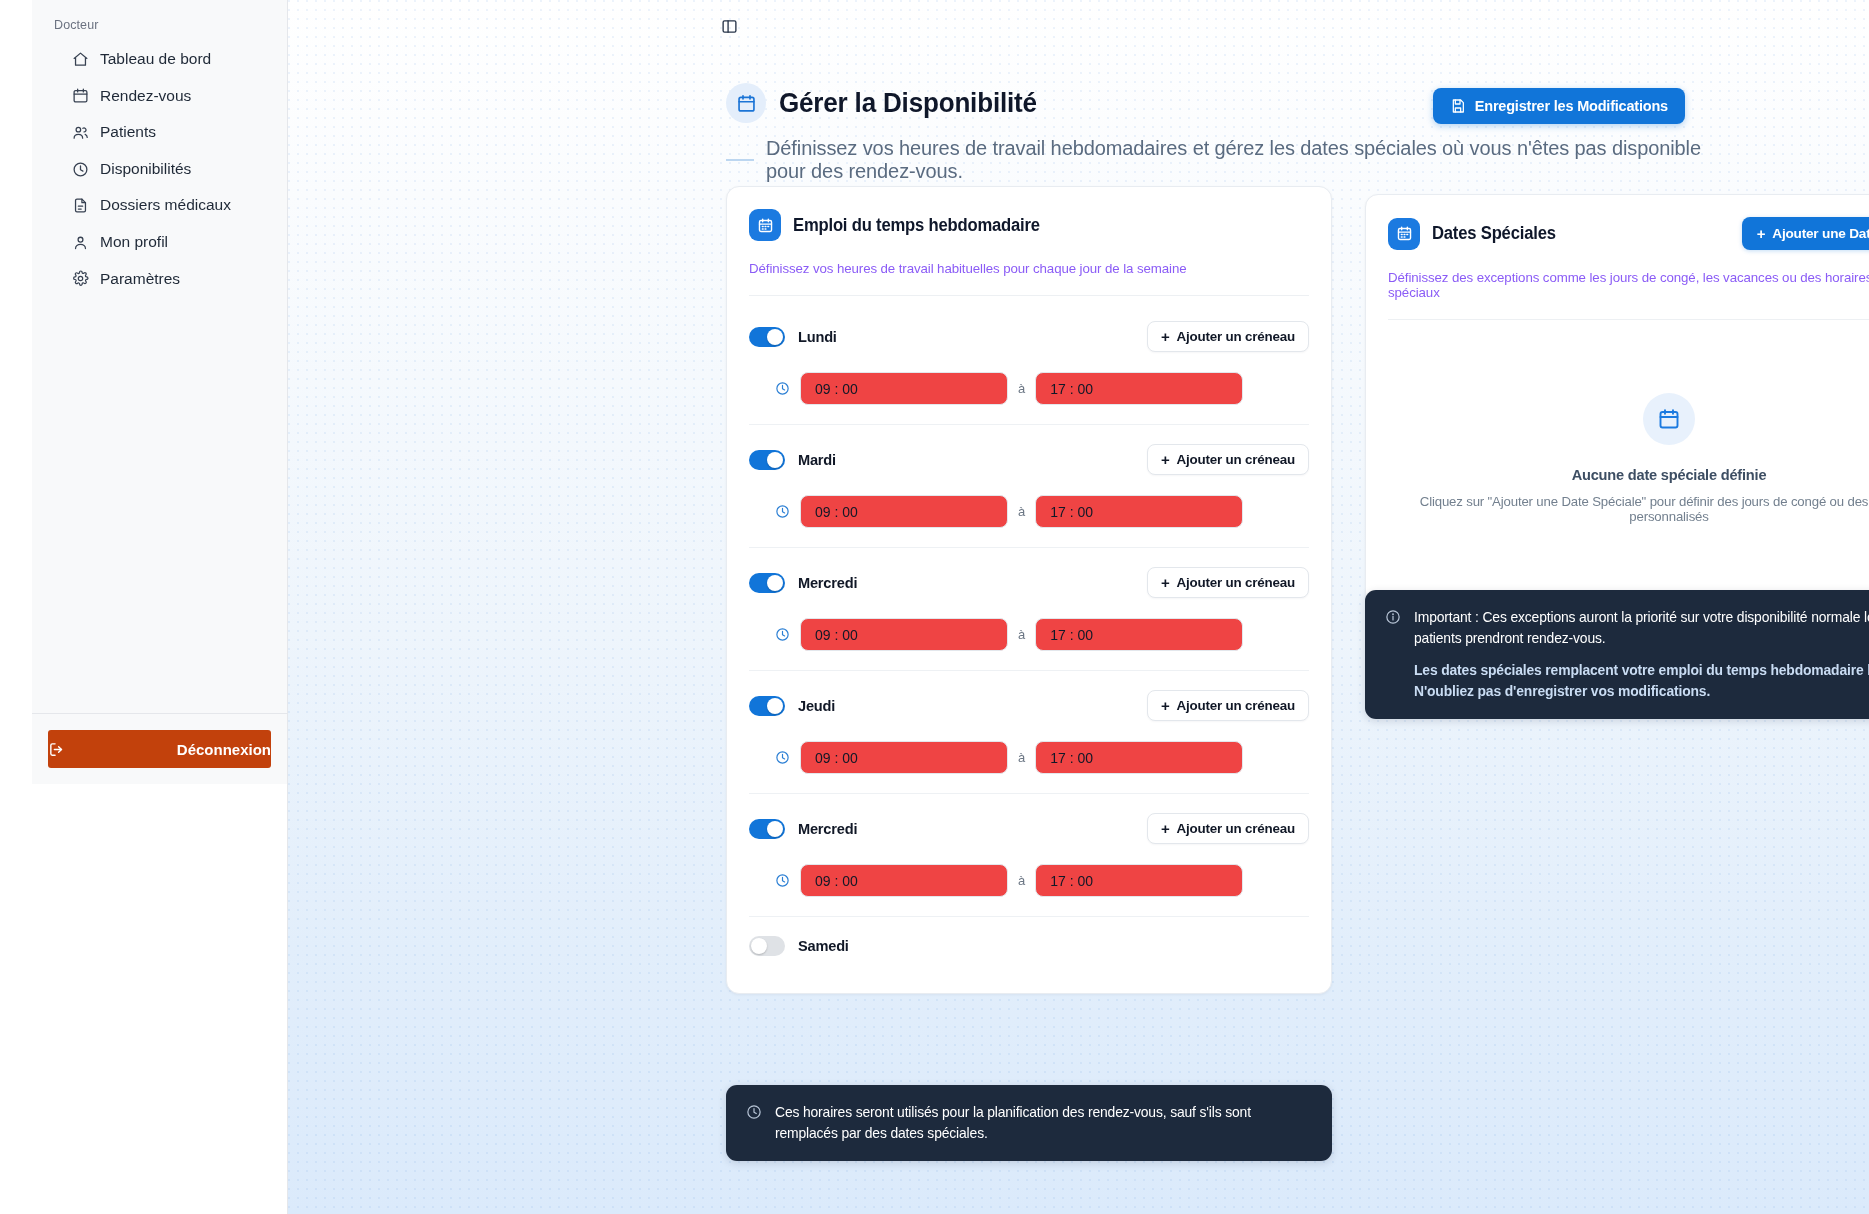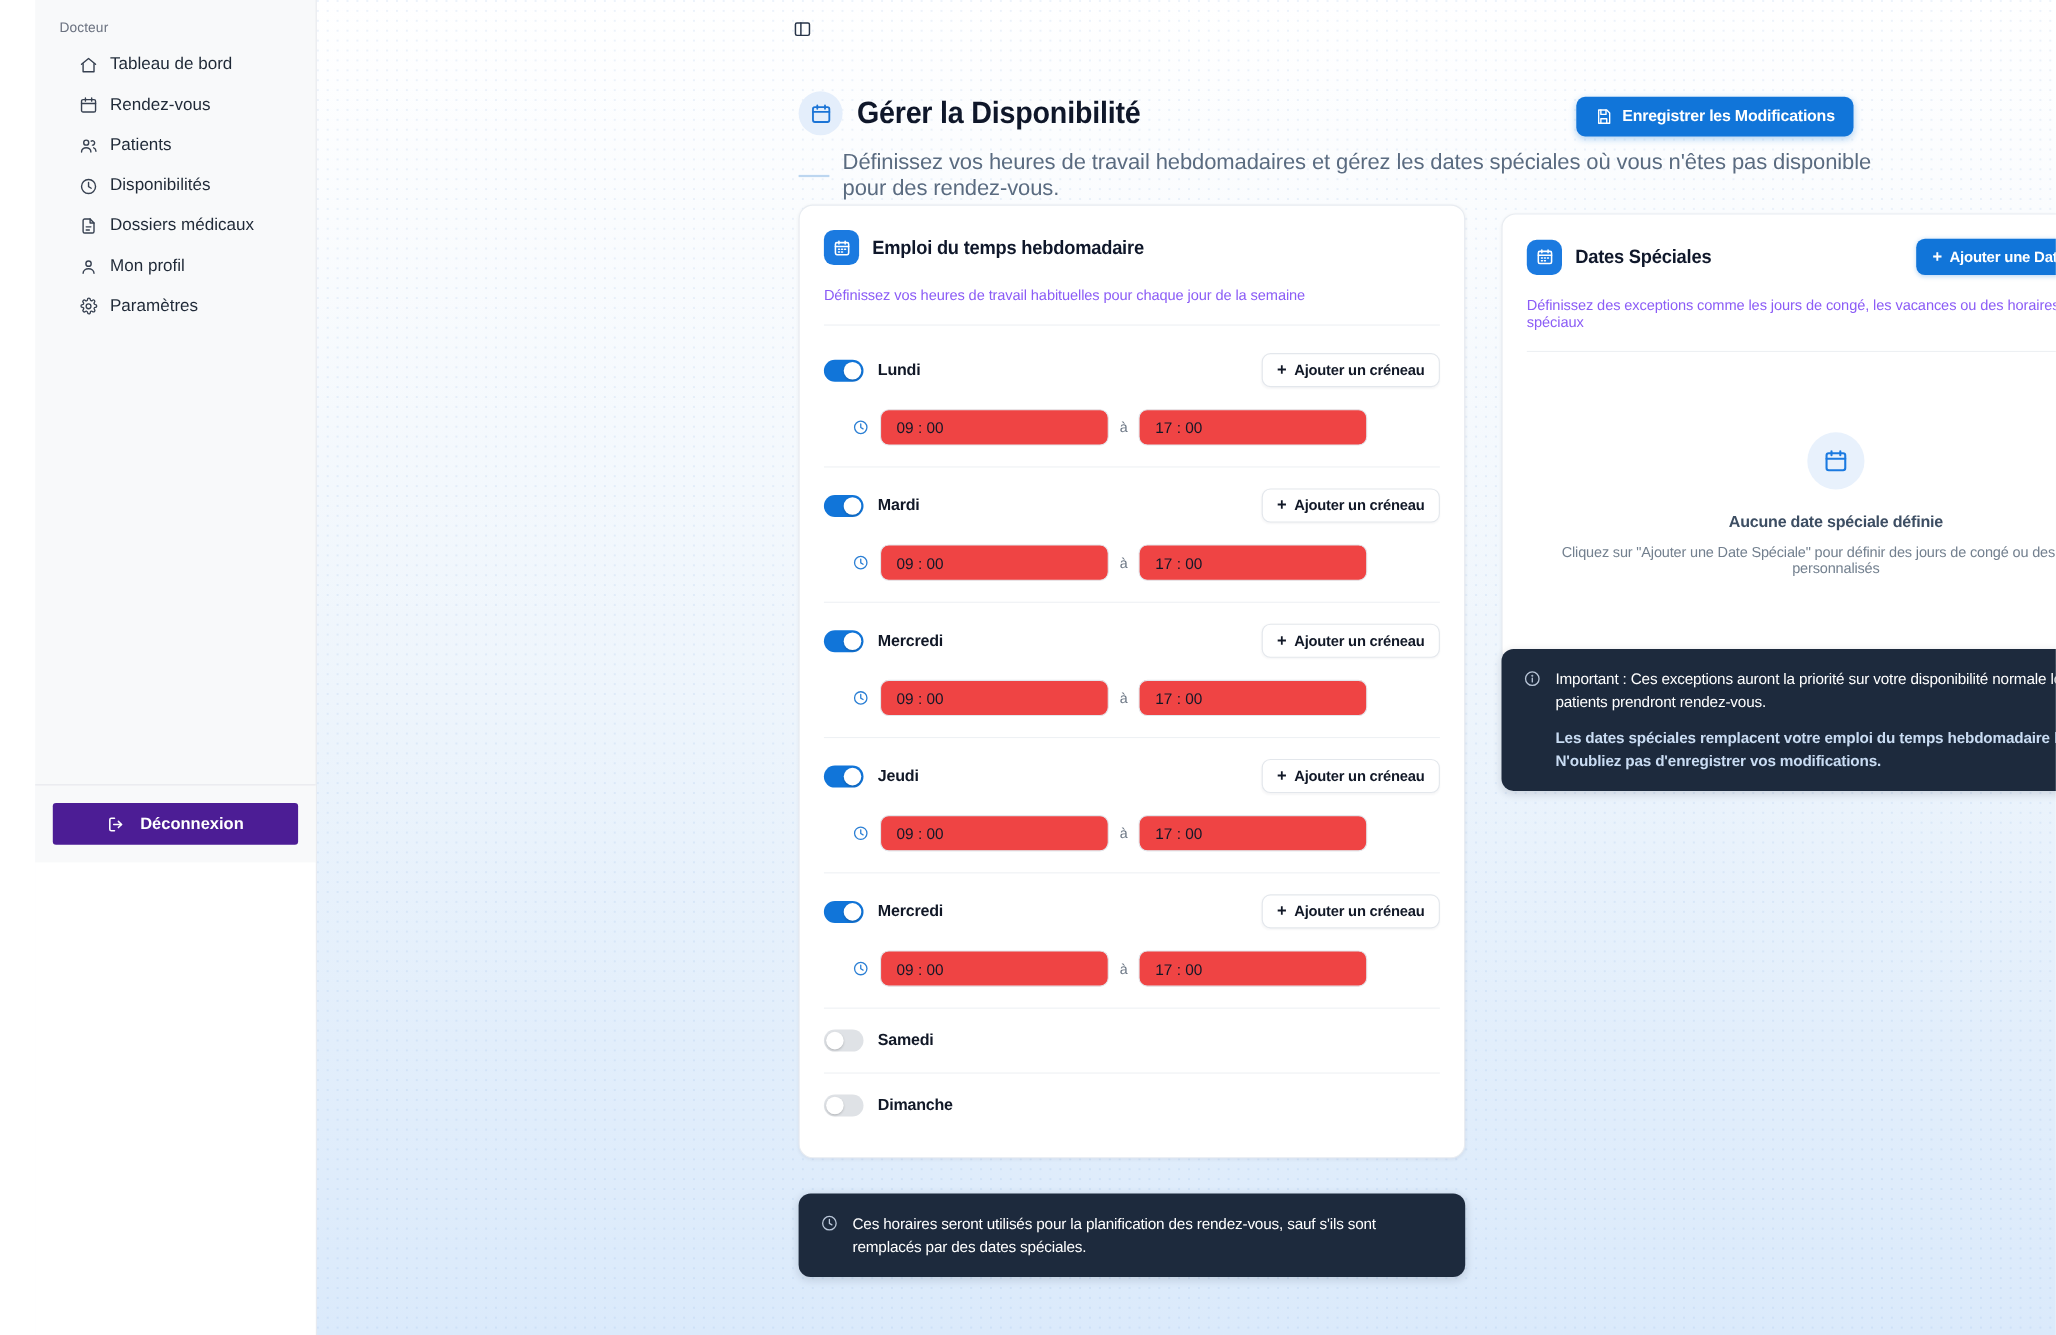--- a/index.html
+++ b/index.html
@@ -36,23 +36,23 @@
   .nav-icon svg { display: block; width: 17px; height: 17px; }
 
   .sidebar-spacer { flex: 1 1 auto; }
   .sidebar-footer {
     border-top: 1px solid #e5e7eb;
     padding: 16px;
     background: #f8f9fa;
   }
   .logout-btn {
     width: 100%; height: 38px;
-    background: #4c1d95; color: #fff;
+    background: #c2410c; color: #fff;
     border: none; border-radius: 3px;
-    display: flex; align-items: center; justify-content: center; gap: 13px;
+    display: flex; align-items: center; justify-content: space-between; gap: 13px;
     font-size: 15px; font-weight: 700; cursor: pointer;
     font-family: "Liberation Sans", sans-serif;
   }
   .logout-btn svg { width: 17px; height: 17px; display: block; }
   .sidebar-bottom-fill { height: 430px; background: #ffffff; }
 
   
   .main {
     flex: 1 1 auto; position: relative; height: 1214px;
     background:
@@ -486,30 +486,20 @@
           <div class="day-top">
             <div class="day-left">
               <div class="toggle off">
                   <span class="knob"></span>
                 </div>
               <span class="day-name">Samedi</span>
             </div>
           </div>
         </div>
 
-        <div class="day-row disabled">
-          <div class="day-top">
-            <div class="day-left">
-              <div class="toggle off">
-                  <span class="knob"></span>
-                </div>
-              <span class="day-name">Dimanche</span>
-            </div>
-          </div>
-        </div>
 
       </div>
     </section>
 
     <section class="card" id="special-card">
       <div class="card-head">
         <div class="card-head-row">
           <div class="card-head-left">
             <div class="card-icon">
               <svg viewBox="0 0 24 24" fill="none" stroke="currentColor" stroke-width="2" stroke-linecap="round" stroke-linejoin="round">

